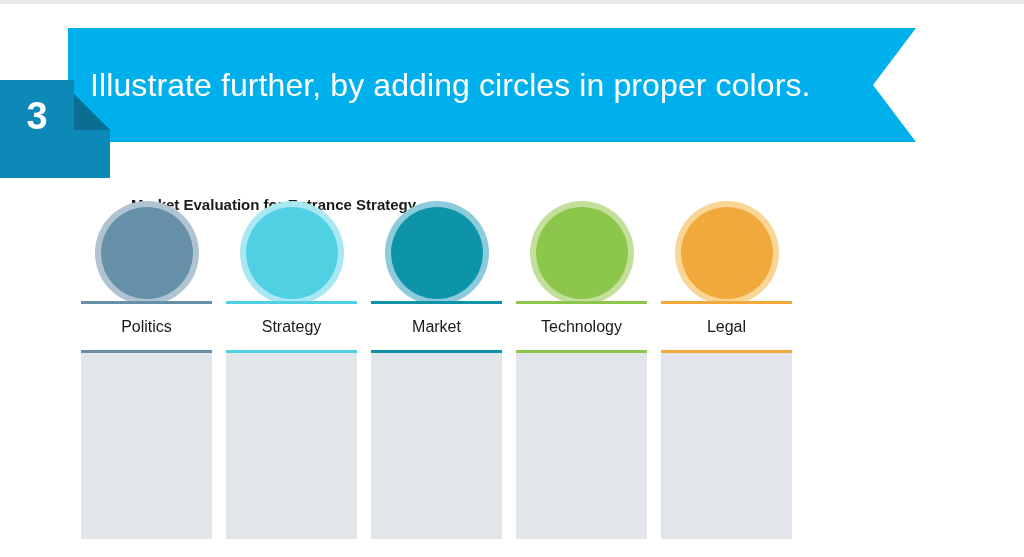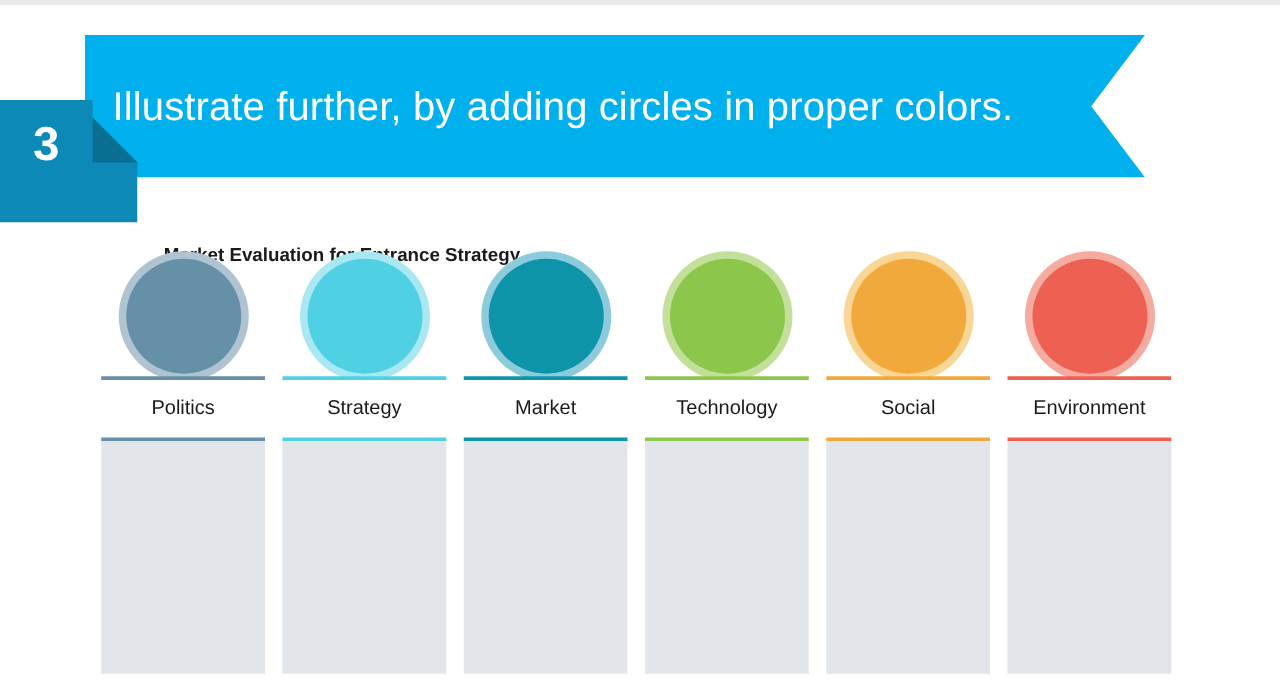--- a/index.html
+++ b/index.html
@@ -210,29 +210,20 @@
       <div class="label">Technology</div>
       <div class="rule" style="background: rgb(140, 198, 74);"></div>
       <div class="panel" style="background: rgb(226, 229, 234);"></div>
     </div>
 
     <div class="column">
       <div class="circle-wrap">
         <div class="circle" style="background: rgb(242, 169, 59); box-shadow: rgb(249, 213, 150) 0px 0px 0px 6px;"></div>
       </div>
       <div class="rule" style="background: rgb(242, 169, 59);"></div>
-      <div class="label">Social</div>
+      <div class="label">Legal</div>
       <div class="rule" style="background: rgb(242, 169, 59);"></div>
       <div class="panel" style="background: rgb(226, 229, 234);"></div>
     </div>
 
-    <div class="column">
-      <div class="circle-wrap">
-        <div class="circle" style="background: rgb(238, 97, 82); box-shadow: rgb(246, 171, 161) 0px 0px 0px 6px;"></div>
-      </div>
-      <div class="rule" style="background: rgb(238, 97, 82);"></div>
-      <div class="label">Environment</div>
-      <div class="rule" style="background: rgb(238, 97, 82);"></div>
-      <div class="panel" style="background: rgb(226, 229, 234);"></div>
-    </div>
 
   </div>
 </div>
 
 </body></html>

